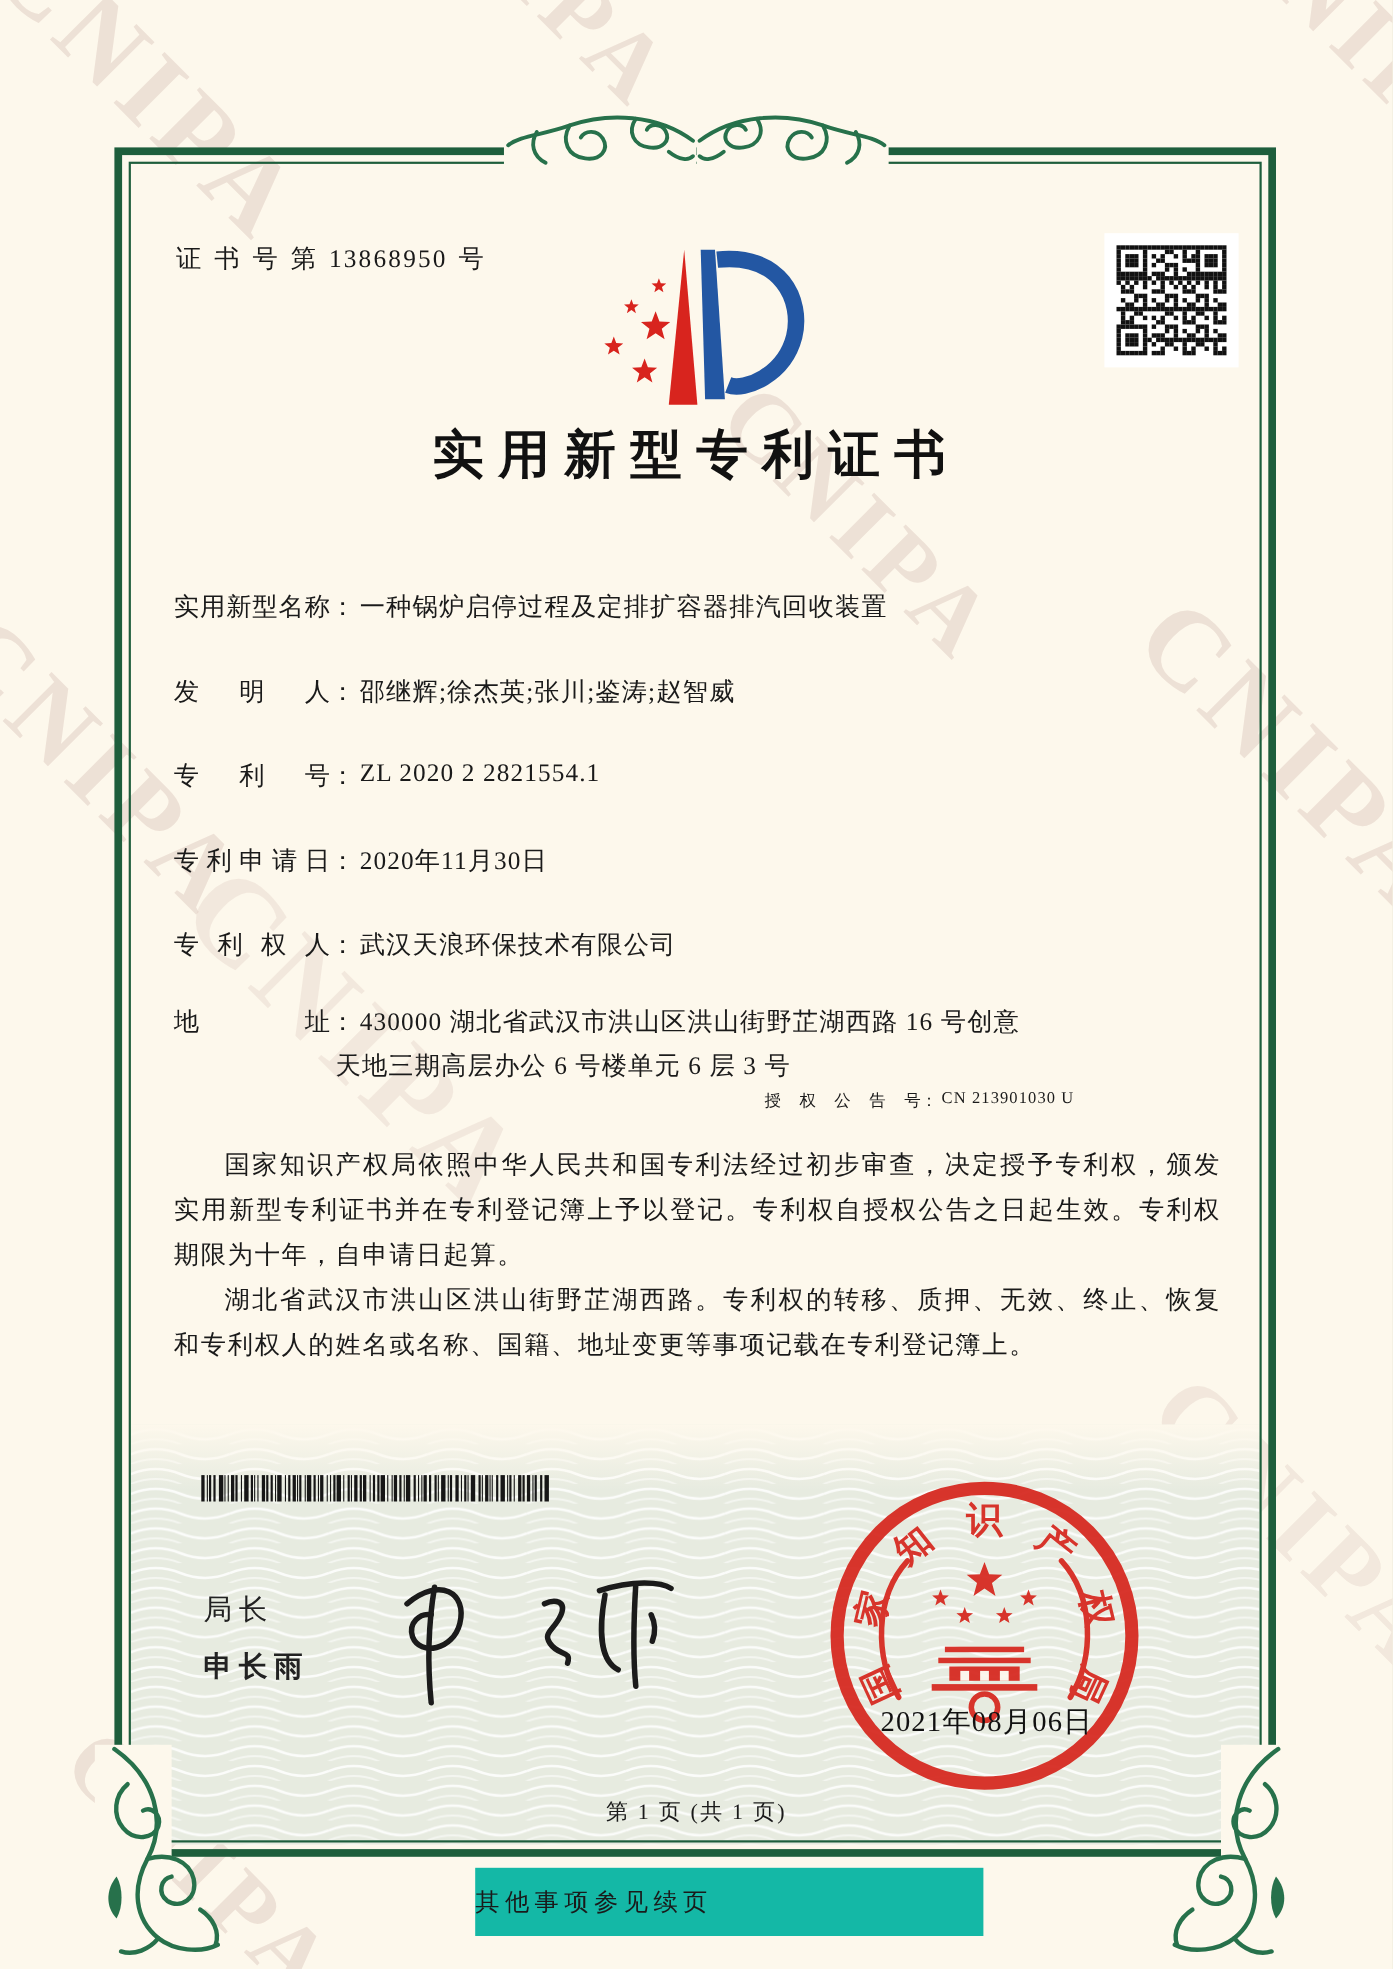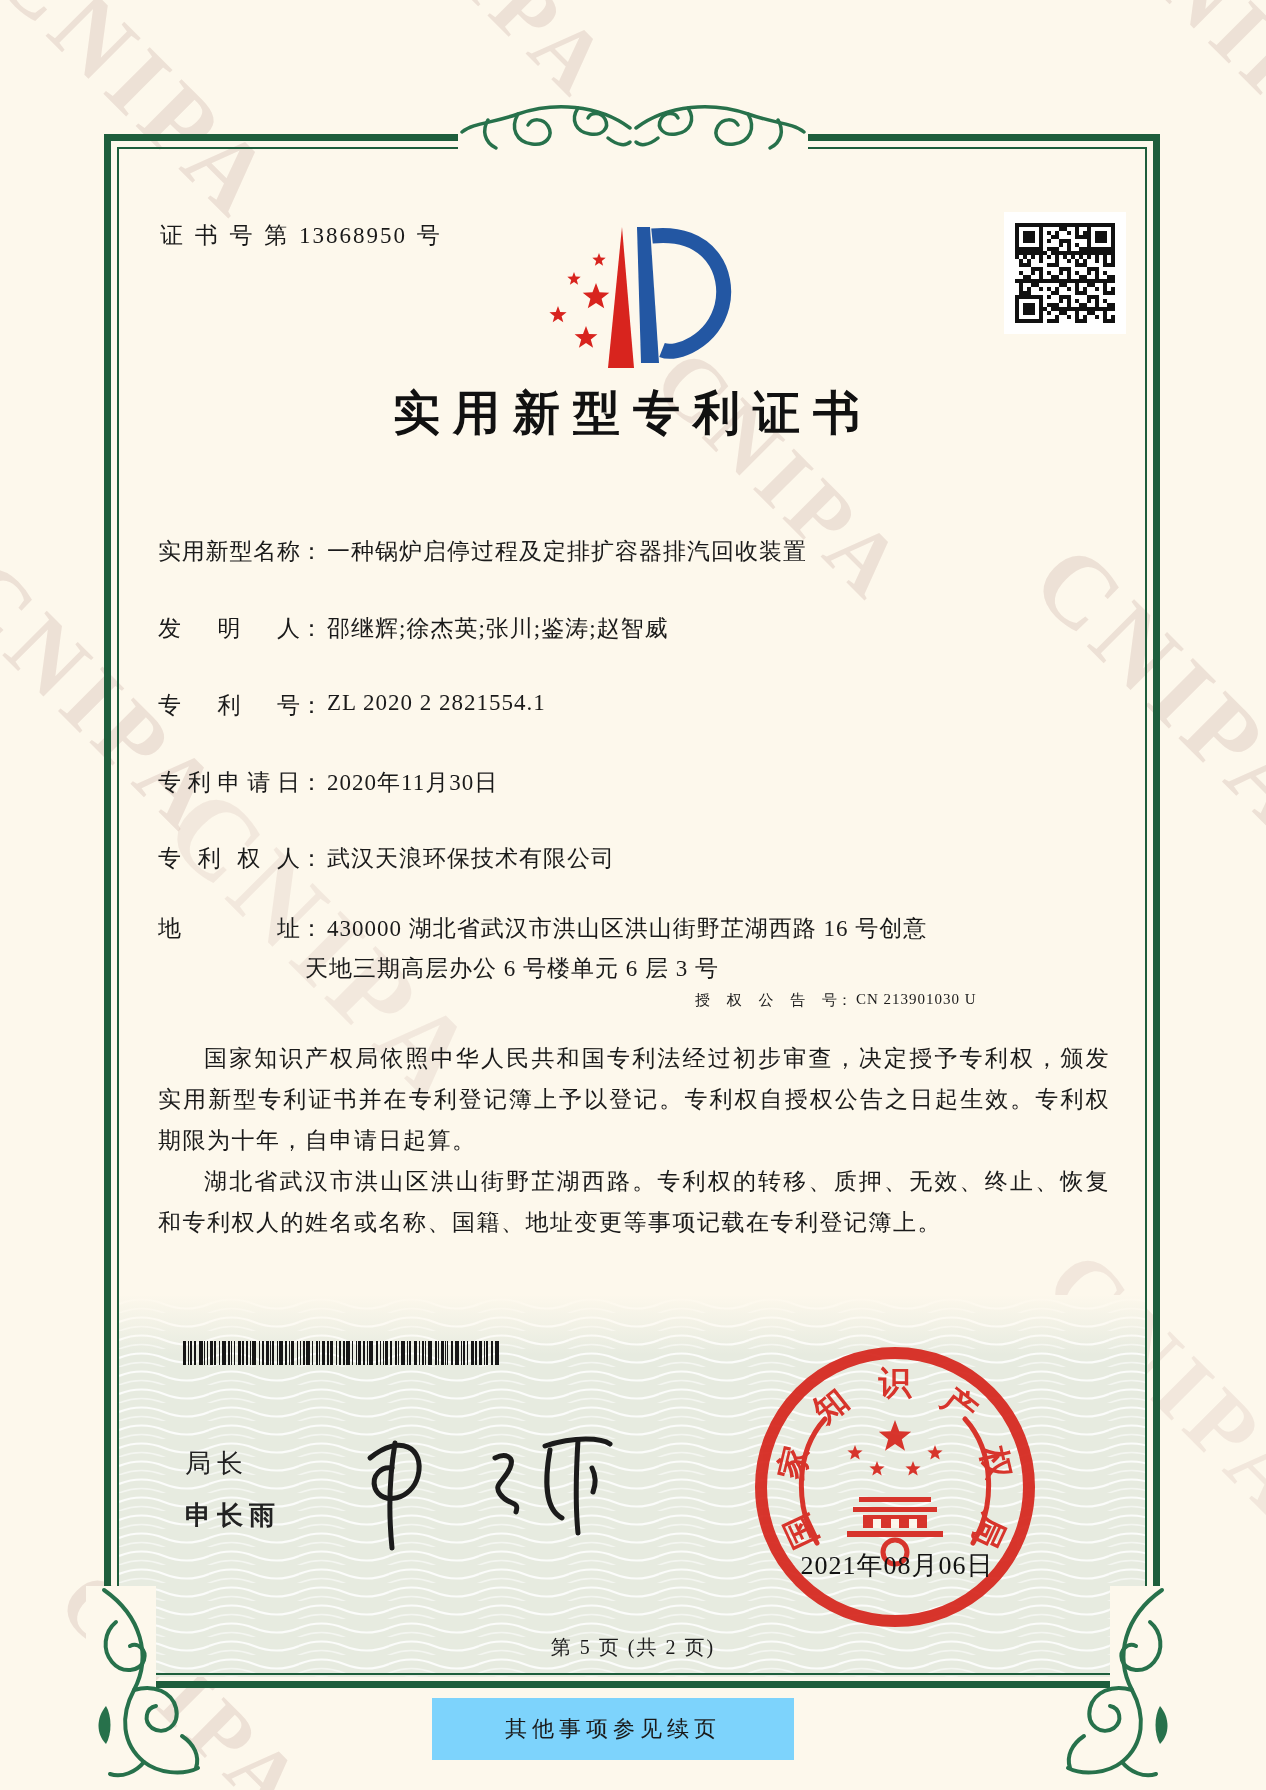--- a/index.html
+++ b/index.html
@@ -72,22 +72,22 @@
              border-radius:50%;box-sizing:border-box;}
   .seal-arc{position:absolute;left:0;top:0;width:280px;height:280px;}
   .seal-arc span{position:absolute;left:50%;top:50%;width:44px;height:44px;margin:-22px 0 0 -22px;
                  text-align:center;line-height:44px;font-size:33px;font-weight:bold;color:#d6251c;}
   .seal-date{position:absolute;z-index:6;left:782px;top:1548px;width:230px;text-align:center;
              font-size:26px;letter-spacing:1px;color:#111;}
 
   
   .footer-page{position:absolute;z-index:4;left:433px;top:1634px;width:400px;text-align:center;
                font-size:20px;letter-spacing:2px;}
-  .continuation{position:absolute;z-index:4;left:432px;top:1698px;width:362px;height:62px;background:#7dd3fc;
-                text-align:center;line-height:62px;font-size:22px;letter-spacing:5px;}
+  .continuation{position:absolute;z-index:4;left:432px;top:1698px;width:462px;height:62px;background:#14b8a6;
+                text-align:left;line-height:62px;font-size:22px;letter-spacing:5px;}
 </style>
 </head>
 <body>
 
 <div class="page">
 
   <div class="wm wm1">CNIPA</div>
   <div class="wm wm2">CNIPA</div>
   <div class="wm wm3">CNIPA</div>
   <div class="wm wm4">CNIPA</div>
@@ -1056,16 +1056,16 @@
       <g fill="#fdf8ec">
         <rect x="118" y="172" width="8" height="9"></rect>
         <rect x="136" y="172" width="8" height="9"></rect>
         <rect x="154" y="172" width="8" height="9"></rect>
       </g>
       <circle cx="140" cy="205" r="12" stroke="#d6251c" stroke-width="5" fill="none"></circle>
     </svg>
   </div>
   <div class="seal-date">2021年08月06日</div>
 
-  <div class="footer-page">第 5 页 (共 2 页)</div>
+  <div class="footer-page">第 1 页 (共 1 页)</div>
   <div class="continuation">其他事项参见续页</div>
 
 </div>
 
 </body></html>

